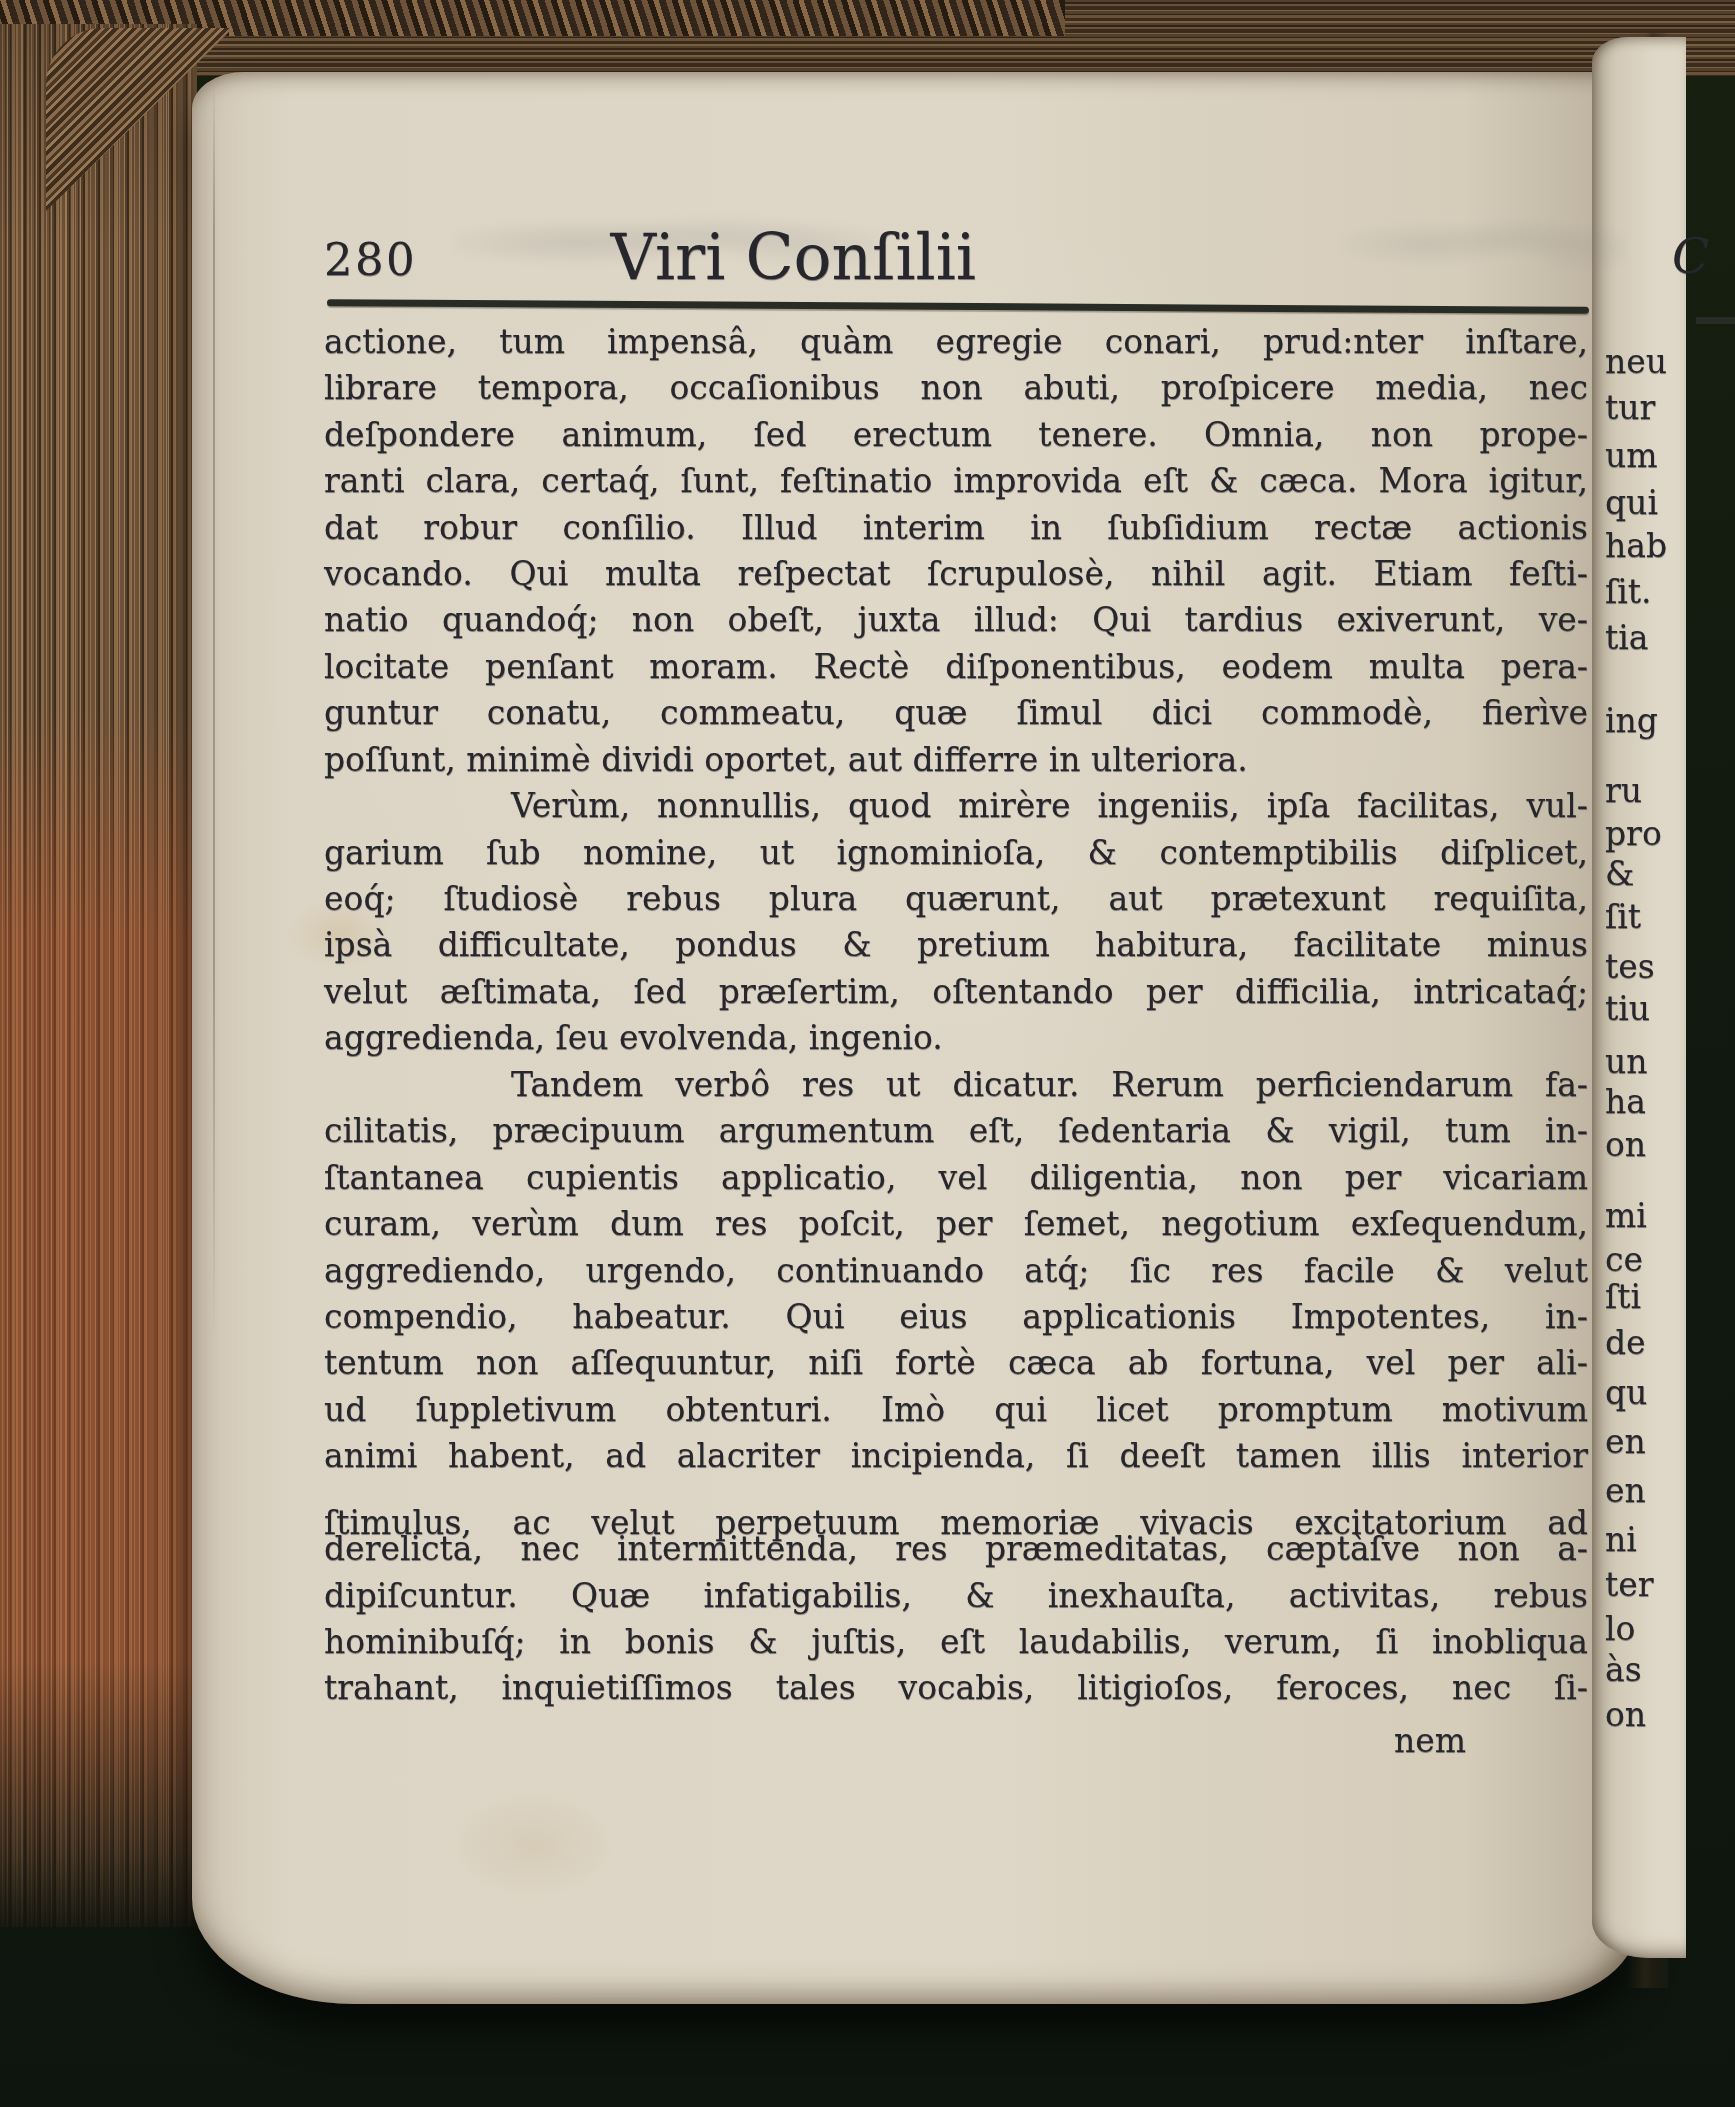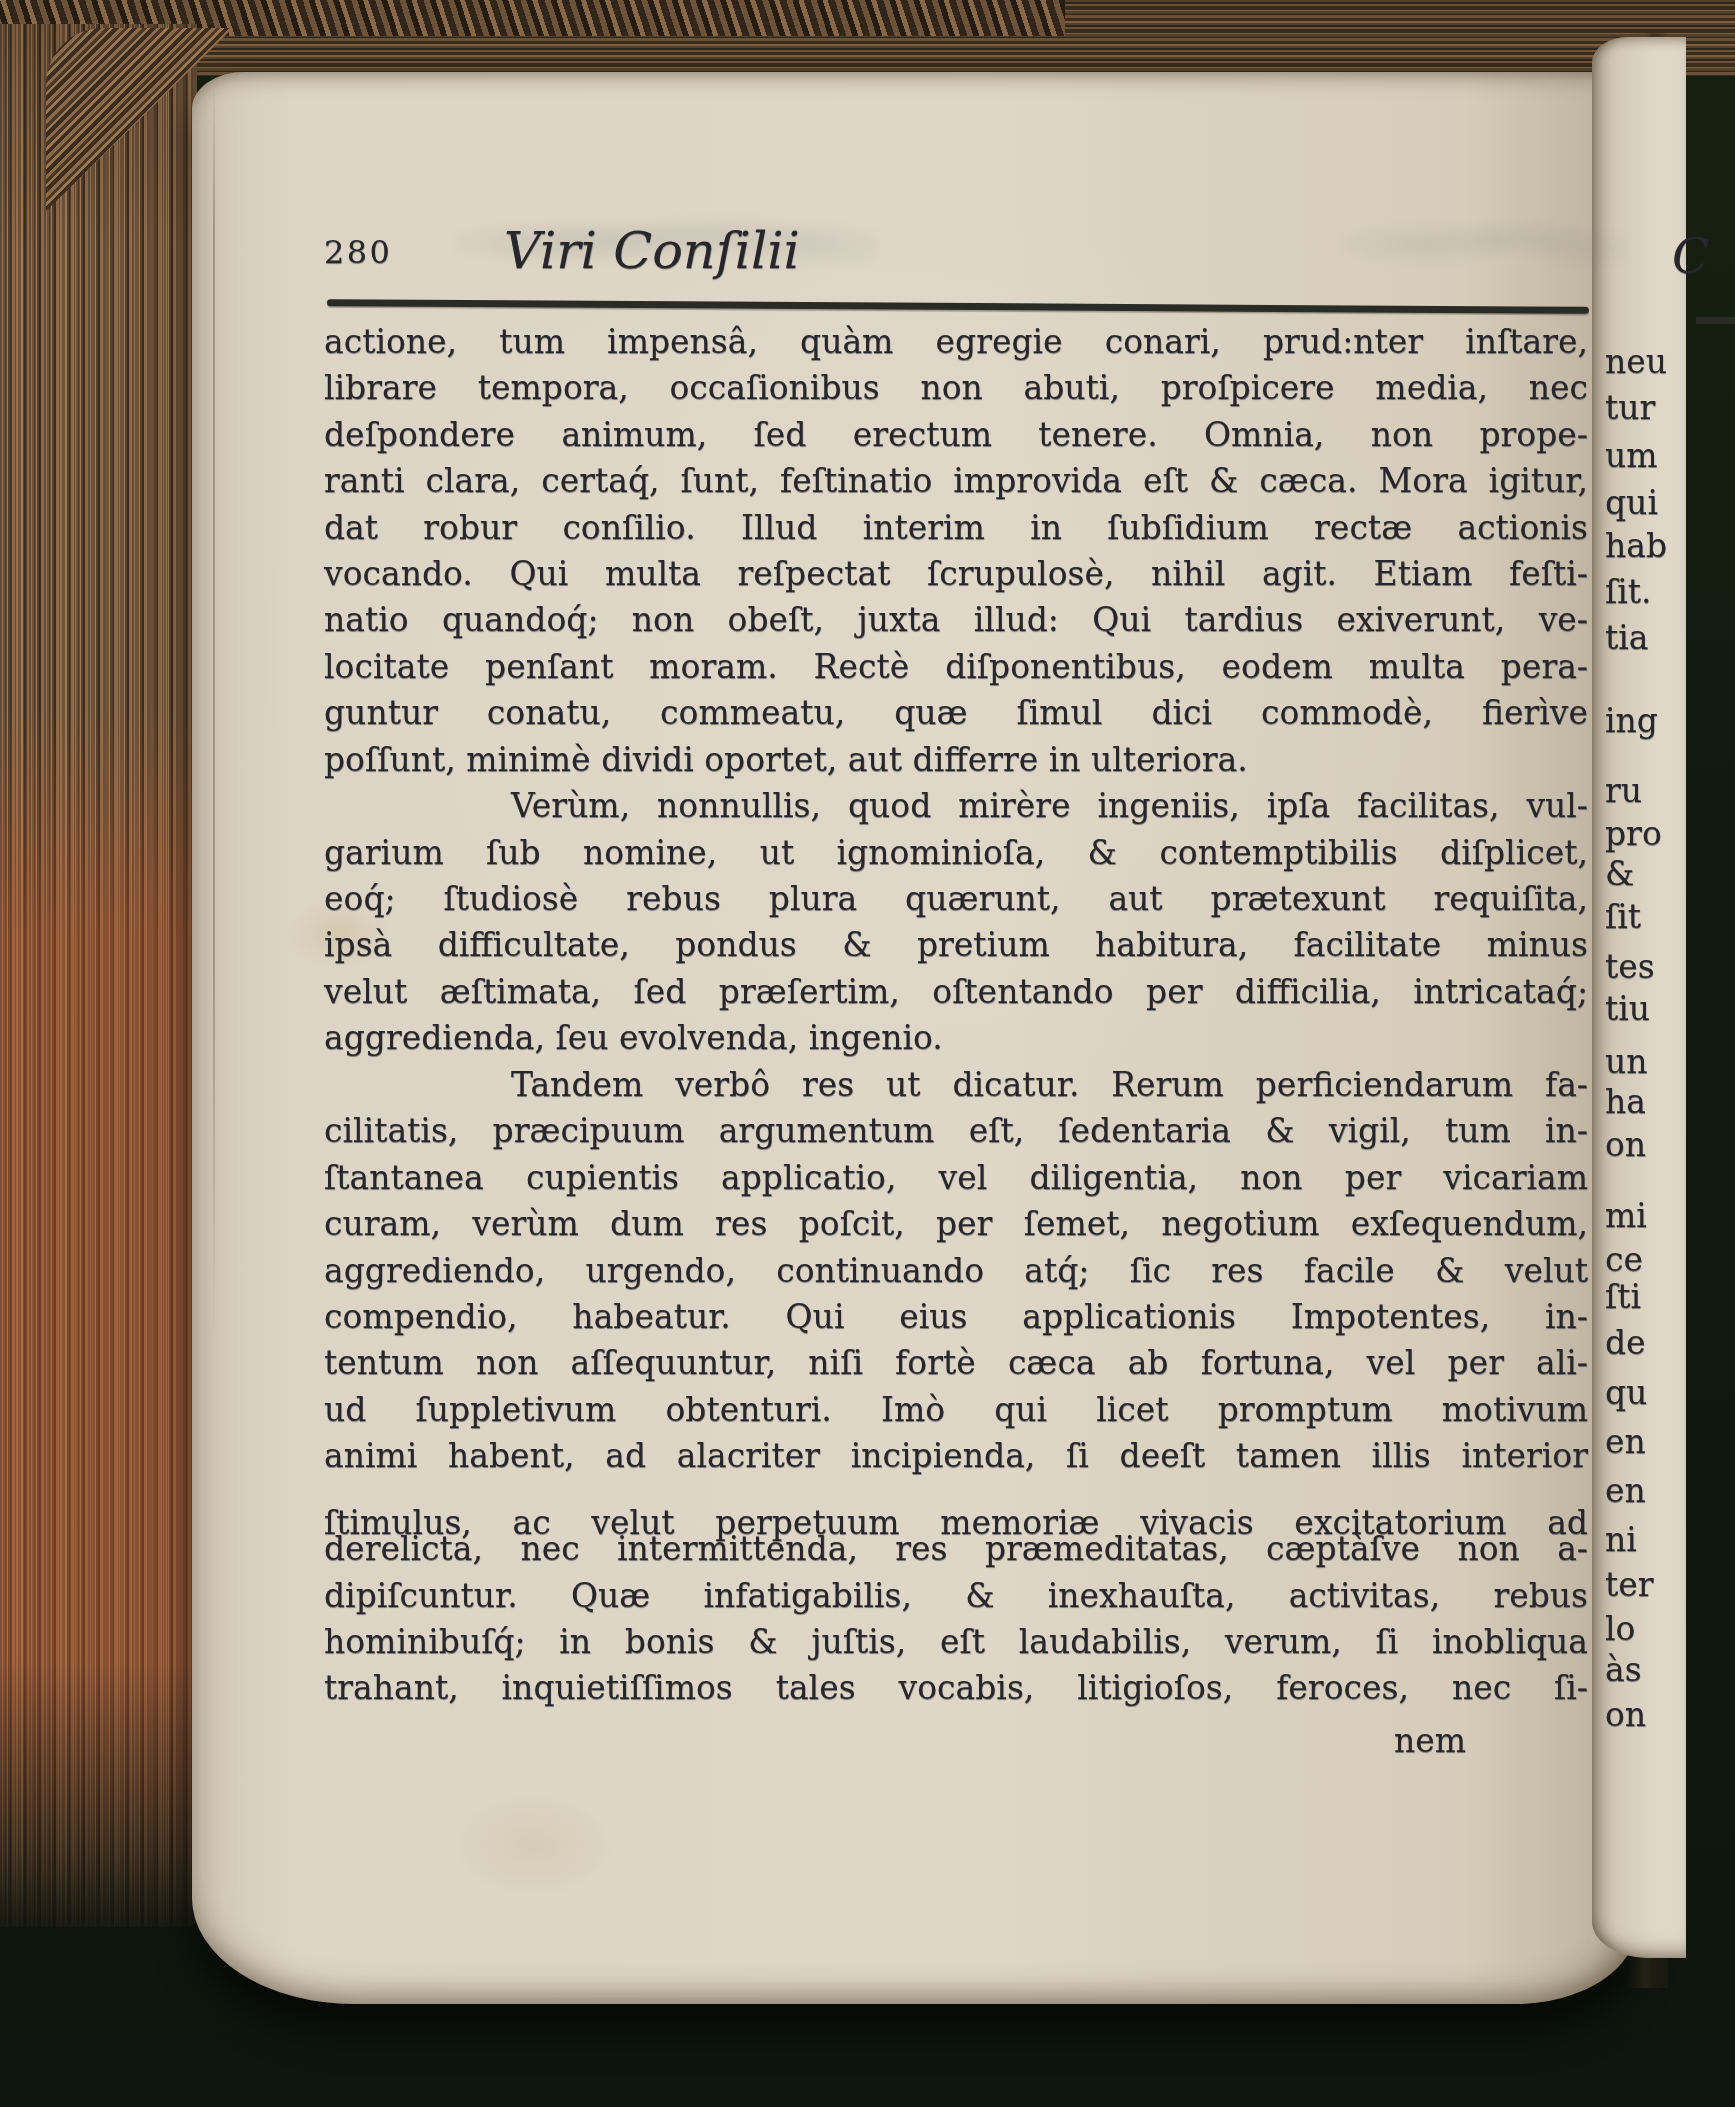--- a/index.html
+++ b/index.html
@@ -66,22 +66,22 @@
   
   .ghost{position:absolute;z-index:6;filter:blur(3.3px);opacity:.5;pointer-events:none;
     background:
       radial-gradient(46% 38% at 30% 50%,rgba(110,115,118,.34),transparent 75%),
       radial-gradient(40% 34% at 62% 42%,rgba(110,115,118,.28),transparent 75%),
       radial-gradient(30% 40% at 85% 55%,rgba(110,115,118,.22),transparent 75%);}
   .ghost-a{left:455px;top:202px;width:423px;height:81px}
   .ghost-b{left:1342px;top:205px;width:285px;height:78px;opacity:.4}
   
   .ink{color:#26262c;text-shadow:0.3px 0.6px 0.7px rgba(28,28,34,.5)}
-  .pagenum{position:absolute;left:324px;top:233px;z-index:7;font-size:32px;letter-spacing:2.4px}
-  .title{position:absolute;left:504px;top:221px;width:472px;z-index:7;text-align:left;font-style:italic;font-size:51px}
+  .pagenum{position:absolute;left:324px;top:233px;z-index:7;font-size:45px;letter-spacing:2.4px}
+  .title{position:absolute;left:504px;top:221px;width:472px;z-index:7;text-align:right;font-size:63px}
   .rule{position:absolute;left:327px;top:303px;width:1262px;height:7.3px;z-index:7;background:#292b25;transform:rotate(.35deg);border-radius:4.1px;box-shadow:0 1.6px 0.8px rgba(45,45,38,.35)}
   .rule-r{position:absolute;left:1696px;top:317px;width:39px;height:6.5px;z-index:7;background:#292b25}
   .rp-header{position:absolute;left:1672px;top:228px;z-index:7;font-size:49px;font-style:italic}
   #text-block{position:absolute;left:0;top:0;width:1736px;height:2029px;z-index:7}
   .line{
     position:absolute;left:324px;width:1264px;font-size:33px;line-height:46px;
     text-align:justify;text-align-last:justify;color:#26262c;text-shadow:0.3px 0.6px 0.7px rgba(28,28,34,.5);
   }
   .line.noj{text-align-last:left}
   .it{}

